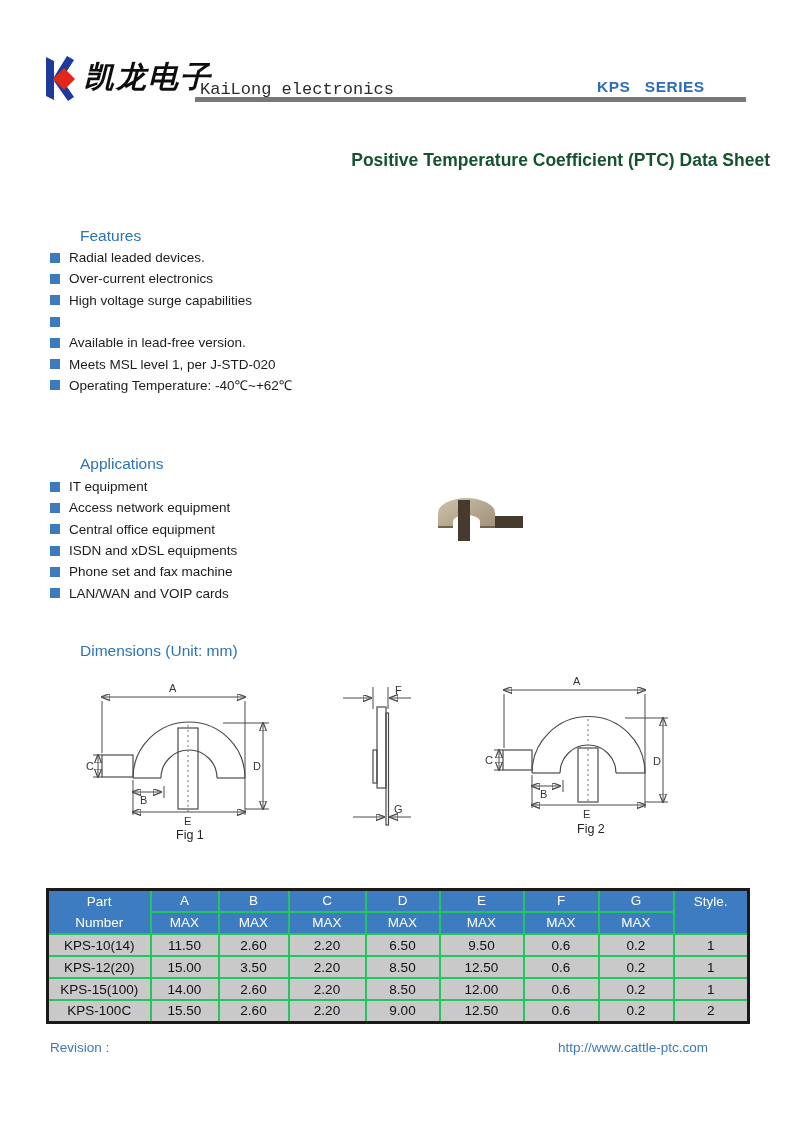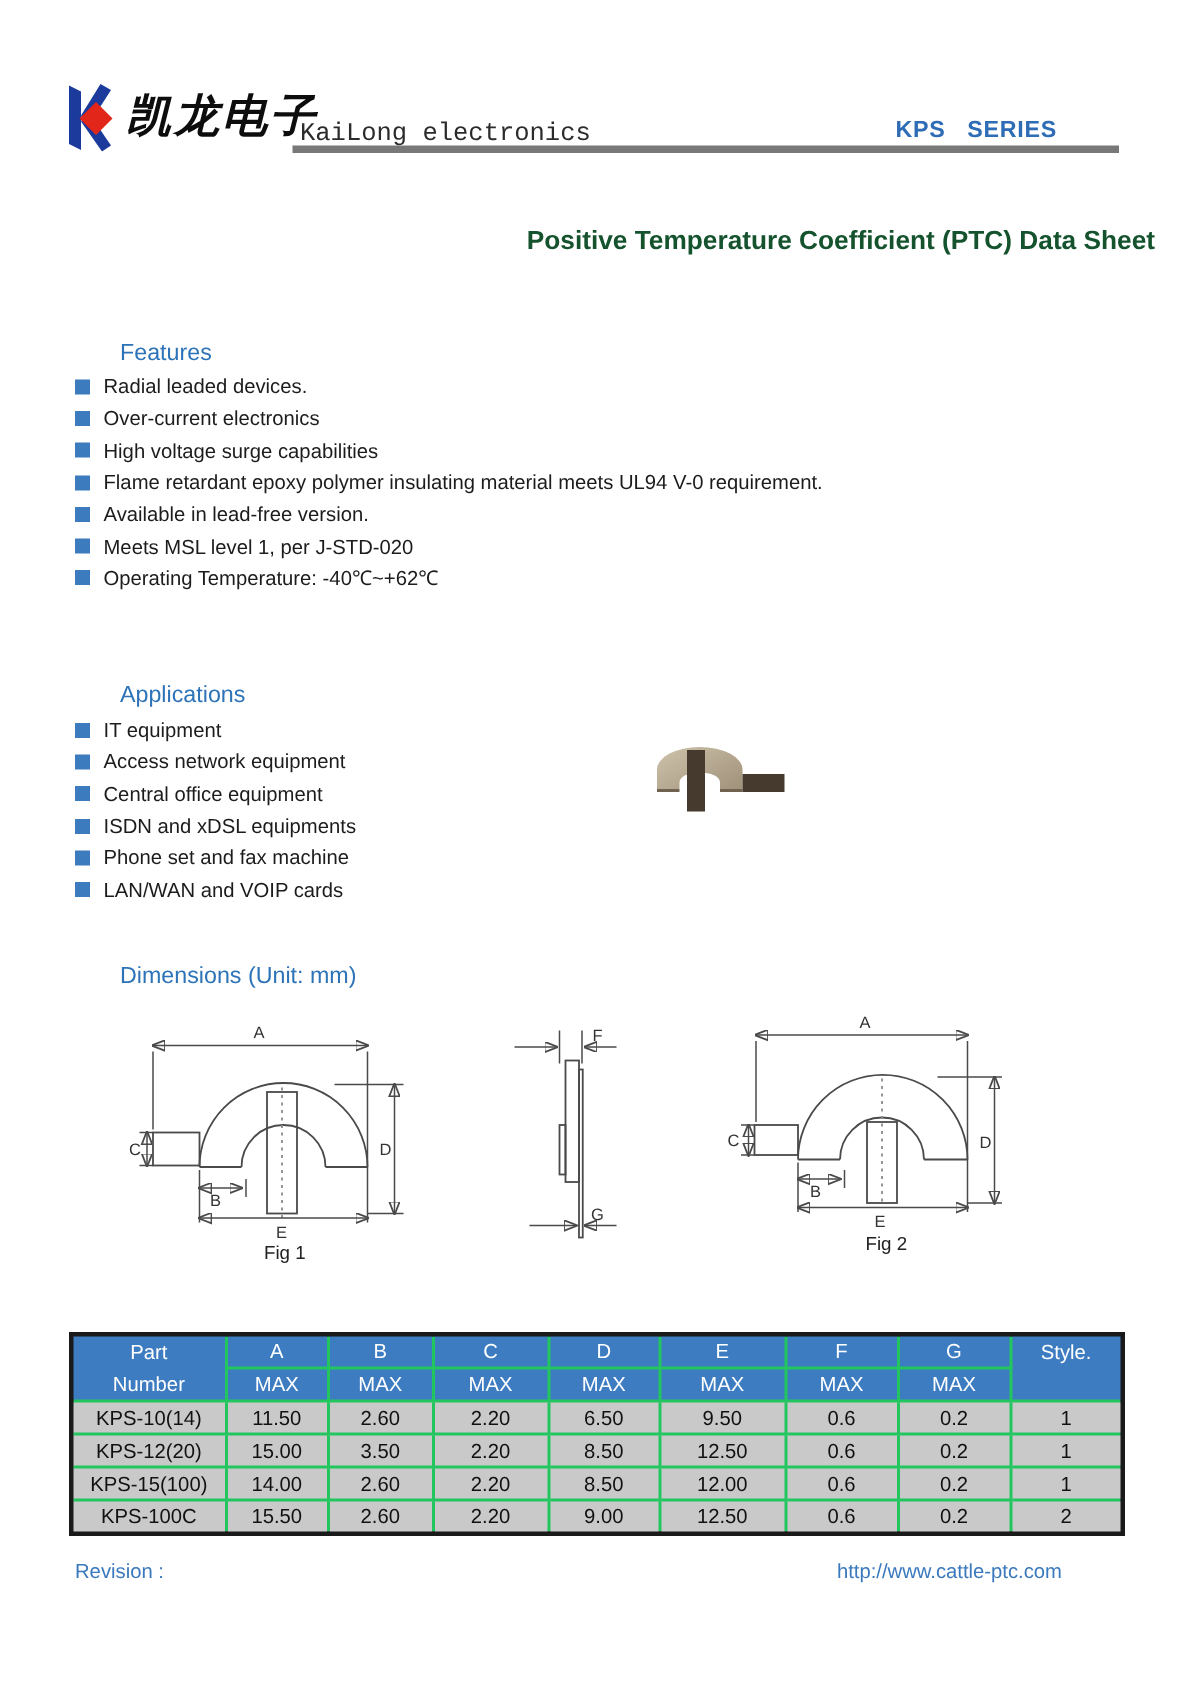--- a/index.html
+++ b/index.html
@@ -89,21 +89,20 @@
     <li>
         <span class="sq"></span>
         <span>Over-current electronics</span>
       </li>
     <li>
         <span class="sq"></span>
         <span>High voltage surge capabilities</span>
       </li>
     <li>
         <span class="sq"></span>
-        <span>Flame retardant epoxy polymer insulating material meets UL94 V-0 requirement.</span>
       </li>
     <li>
         <span class="sq"></span>
         <span>Available in lead-free version.</span>
       </li>
     <li>
         <span class="sq"></span>
         <span>Meets MSL level 1, per J-STD-020</span>
       </li>
     <li>

